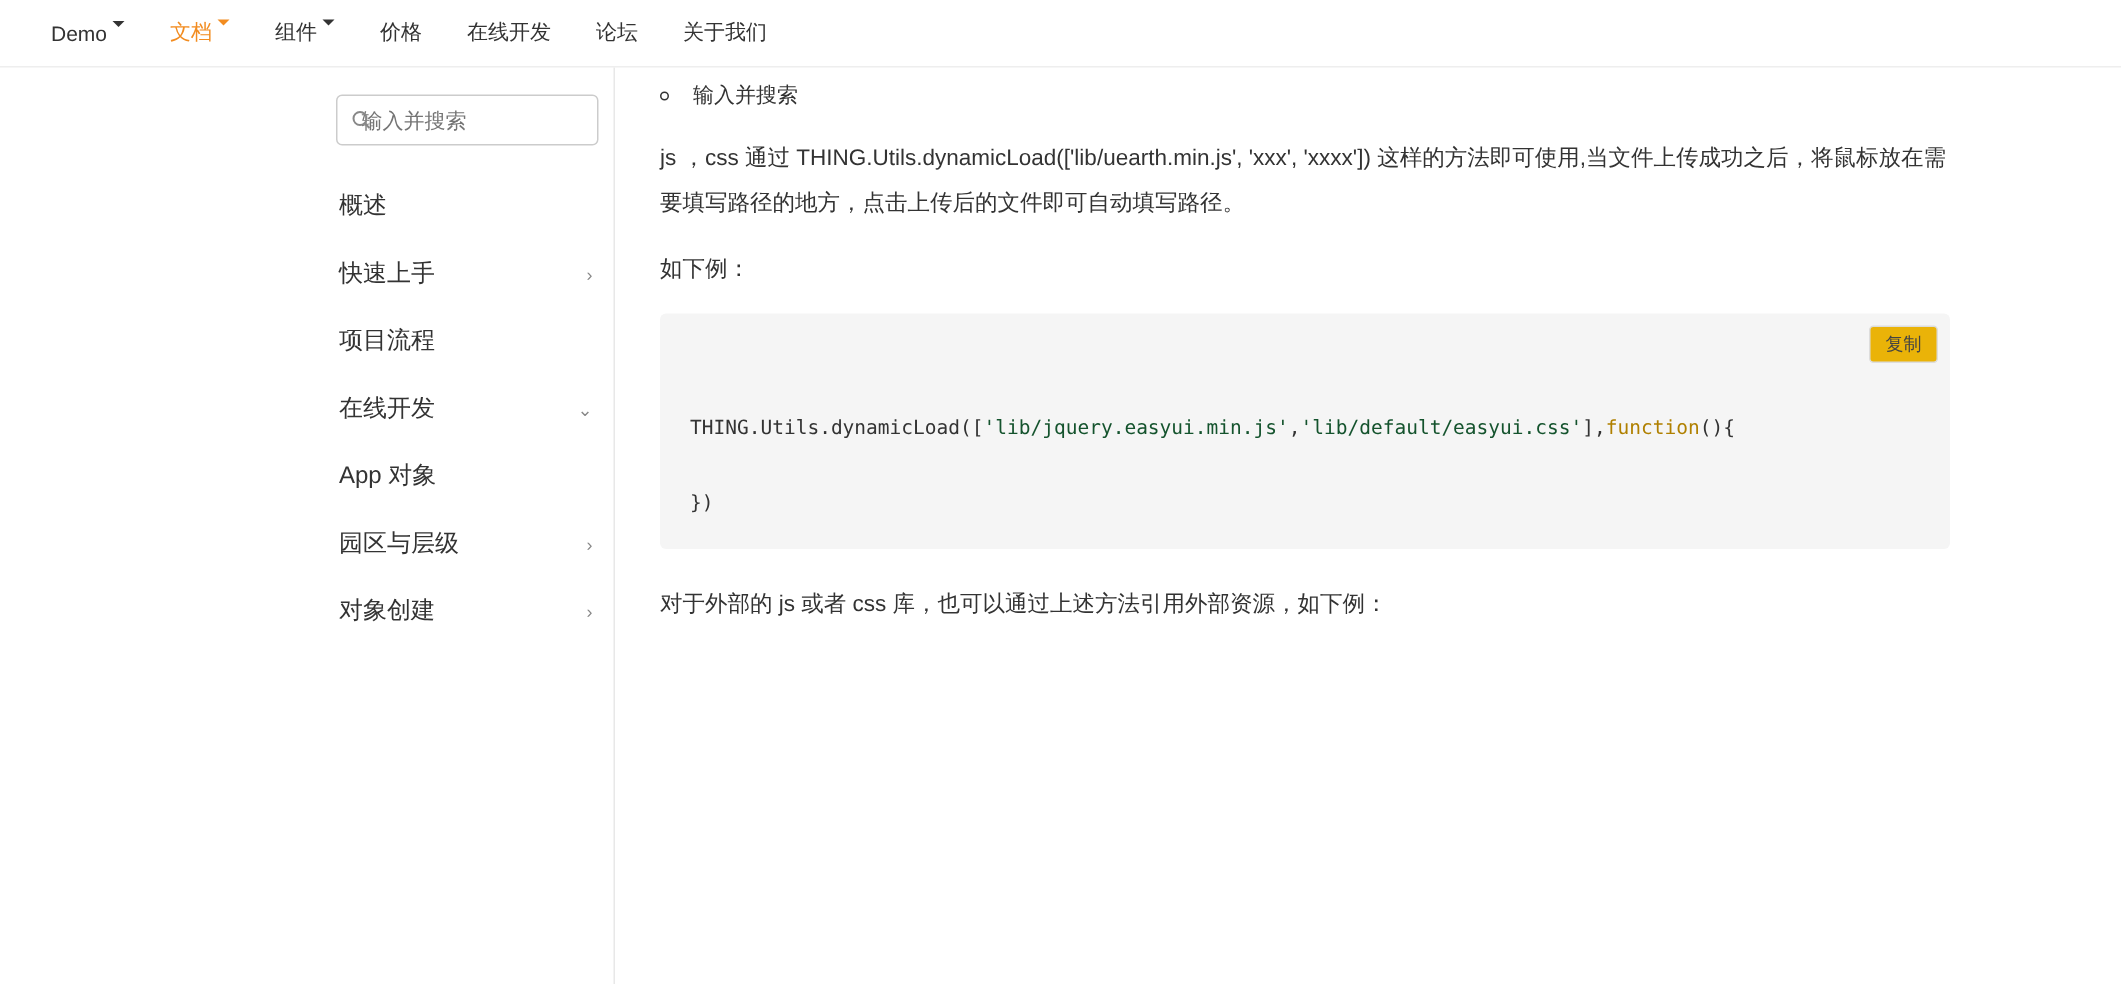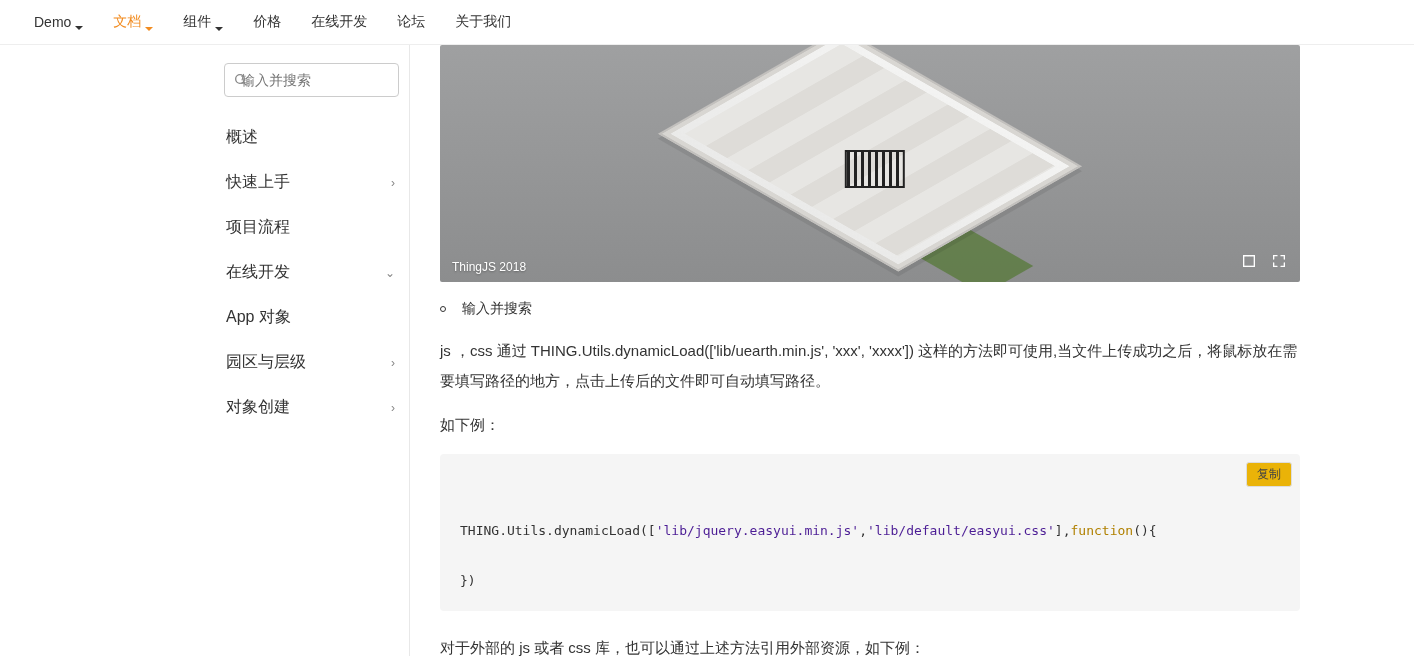--- a/index.html
+++ b/index.html
@@ -1,19 +1,19 @@
 <!DOCTYPE html>
 <html><head>
 <meta charset="utf-8">
 <style>
   *{box-sizing:border-box;margin:0;padding:0;}
   body{font-family:"Helvetica Neue",Arial,"Microsoft YaHei",sans-serif;font-size:14px;color:#333;background:#fff;}
   
   .topnav{height:45px;border-bottom:1px solid #eee;display:flex;align-items:center;padding:0 20px 0 34px;}
-  .topnav-item{display:flex;align-items:flex-end;margin-right:30px;cursor:pointer;color:#333;}
+  .topnav-item{display:flex;align-items:flex-start;margin-right:30px;cursor:pointer;color:#333;}
   .topnav-item.active{color:#F28C20;}
   .caret{width:0;height:0;border-left:4px solid transparent;border-right:4px solid transparent;border-top:4px solid currentColor;margin-left:4px;}
   
   .page{display:flex;}
   .gutter{flex:0 0 206px;}
   .sidebar{flex:0 0 204px;border-right:1px solid #e8e8e8;padding:18px 10px 40px 18px;height:calc(100vh - 45px);overflow:auto;}
   .main{flex:1;padding:0 30px 40px 30px;max-width:920px;height:calc(100vh - 45px);overflow:auto;}
   
   .search{position:relative;margin-bottom:18px;}
   .search input{width:100%;height:34px;border:1px solid #ccc;border-radius:4px;padding:0 10px 0 16px;font-size:14px;outline:none;}
@@ -34,21 +34,21 @@
   .building::before{content:"";position:absolute;inset:16px;background:repeating-linear-gradient(90deg,#e7e6e3 0 30px,#dedcd8 30px 60px);}
   .lawn{position:absolute;left:50%;top:115px;transform:translateX(-50%) rotateX(55deg) rotateZ(45deg);width:420px;height:70px;background:#5a7a3d;opacity:.8;margin-left:-10px;}
   .gate{position:absolute;left:50%;top:105px;transform:translateX(-42%);width:60px;height:38px;background:repeating-linear-gradient(90deg,#222 0 3px,transparent 3px 7px);border:2px solid #222;}
   
   .bullet-row{display:flex;align-items:center;margin:10px 0 18px 0;}
   .circ{width:6px;height:6px;border:1.5px solid #333;border-radius:50%;margin-right:16px;flex-shrink:0;}
   .para{font-size:15px;line-height:2.0;margin-bottom:14px;}
   .code{position:relative;background:#f5f5f5;border-radius:4px;padding:16px 18px 18px 20px;font-family:Consolas,Monaco,monospace;font-size:13px;line-height:1.9;margin-bottom:22px;white-space:pre-wrap;}
   .copy{position:absolute;right:8px;top:8px;background:#eab308;border:1px solid #ddd;border-radius:3px;padding:3px 10px;font-size:12px;cursor:pointer;font-family:inherit;color:#444;}
   .k-pl{color:#333;margin-top:28px;}
-  .k-str{color:#4c1d95;text-align:center;}
+  .k-str{color:#14532d;text-align:center;}
   .k-fn{color:#B08000;}
 </style>
 </head>
 <body>
 
 <nav class="topnav" id="topnav">
     <div class="topnav-item">
       <span>Demo</span>
       <span class="caret"></span>
     </div>
@@ -109,40 +109,20 @@
         </div>
         <div class="side-item">
           <span>对象创建</span>
           <span class="chev">›</span>
         </div>
       </div>
   </aside>
 
   <main class="main">
 
-    <div class="hero">
-      <div class="lawn"></div>
-      <div class="building"></div>
-      <div class="gate"></div>
-      <div class="wm">ThingJS 2018</div>
-      <div class="icbtn expand">
-        <svg width="16" height="16" viewBox="0 0 24 24" fill="none" stroke="currentColor" stroke-width="2" stroke-linecap="round">
-            <rect x="4" y="4" width="16" height="16"></rect>
-            <line x1="4" y1="4" x2="20" y2="4" stroke-dasharray="3 2"></line>
-          </svg>
-      </div>
-      <div class="icbtn full">
-        <svg width="16" height="16" viewBox="0 0 24 24" fill="none" stroke="currentColor" stroke-width="2" stroke-linecap="round">
-            <path d="M4 9V4h5"></path>
-            <path d="M20 9V4h-5"></path>
-            <path d="M4 15v5h5"></path>
-            <path d="M20 15v5h-5"></path>
-          </svg>
-      </div>
-    </div>
 
     <div class="bullet-row">
       <span class="circ"></span>
       <span>输入并搜索</span>
     </div>
 
     <p class="para">js ，css 通过 THING.Utils.dynamicLoad(['lib/uearth.min.js', 'xxx', 'xxxx']) 这样的方法即可使用,当文件上传成功之后，将鼠标放在需要填写路径的地方，点击上传后的文件即可自动填写路径。</p>
     <p class="para">如下例：</p>
 
     <div class="code">

